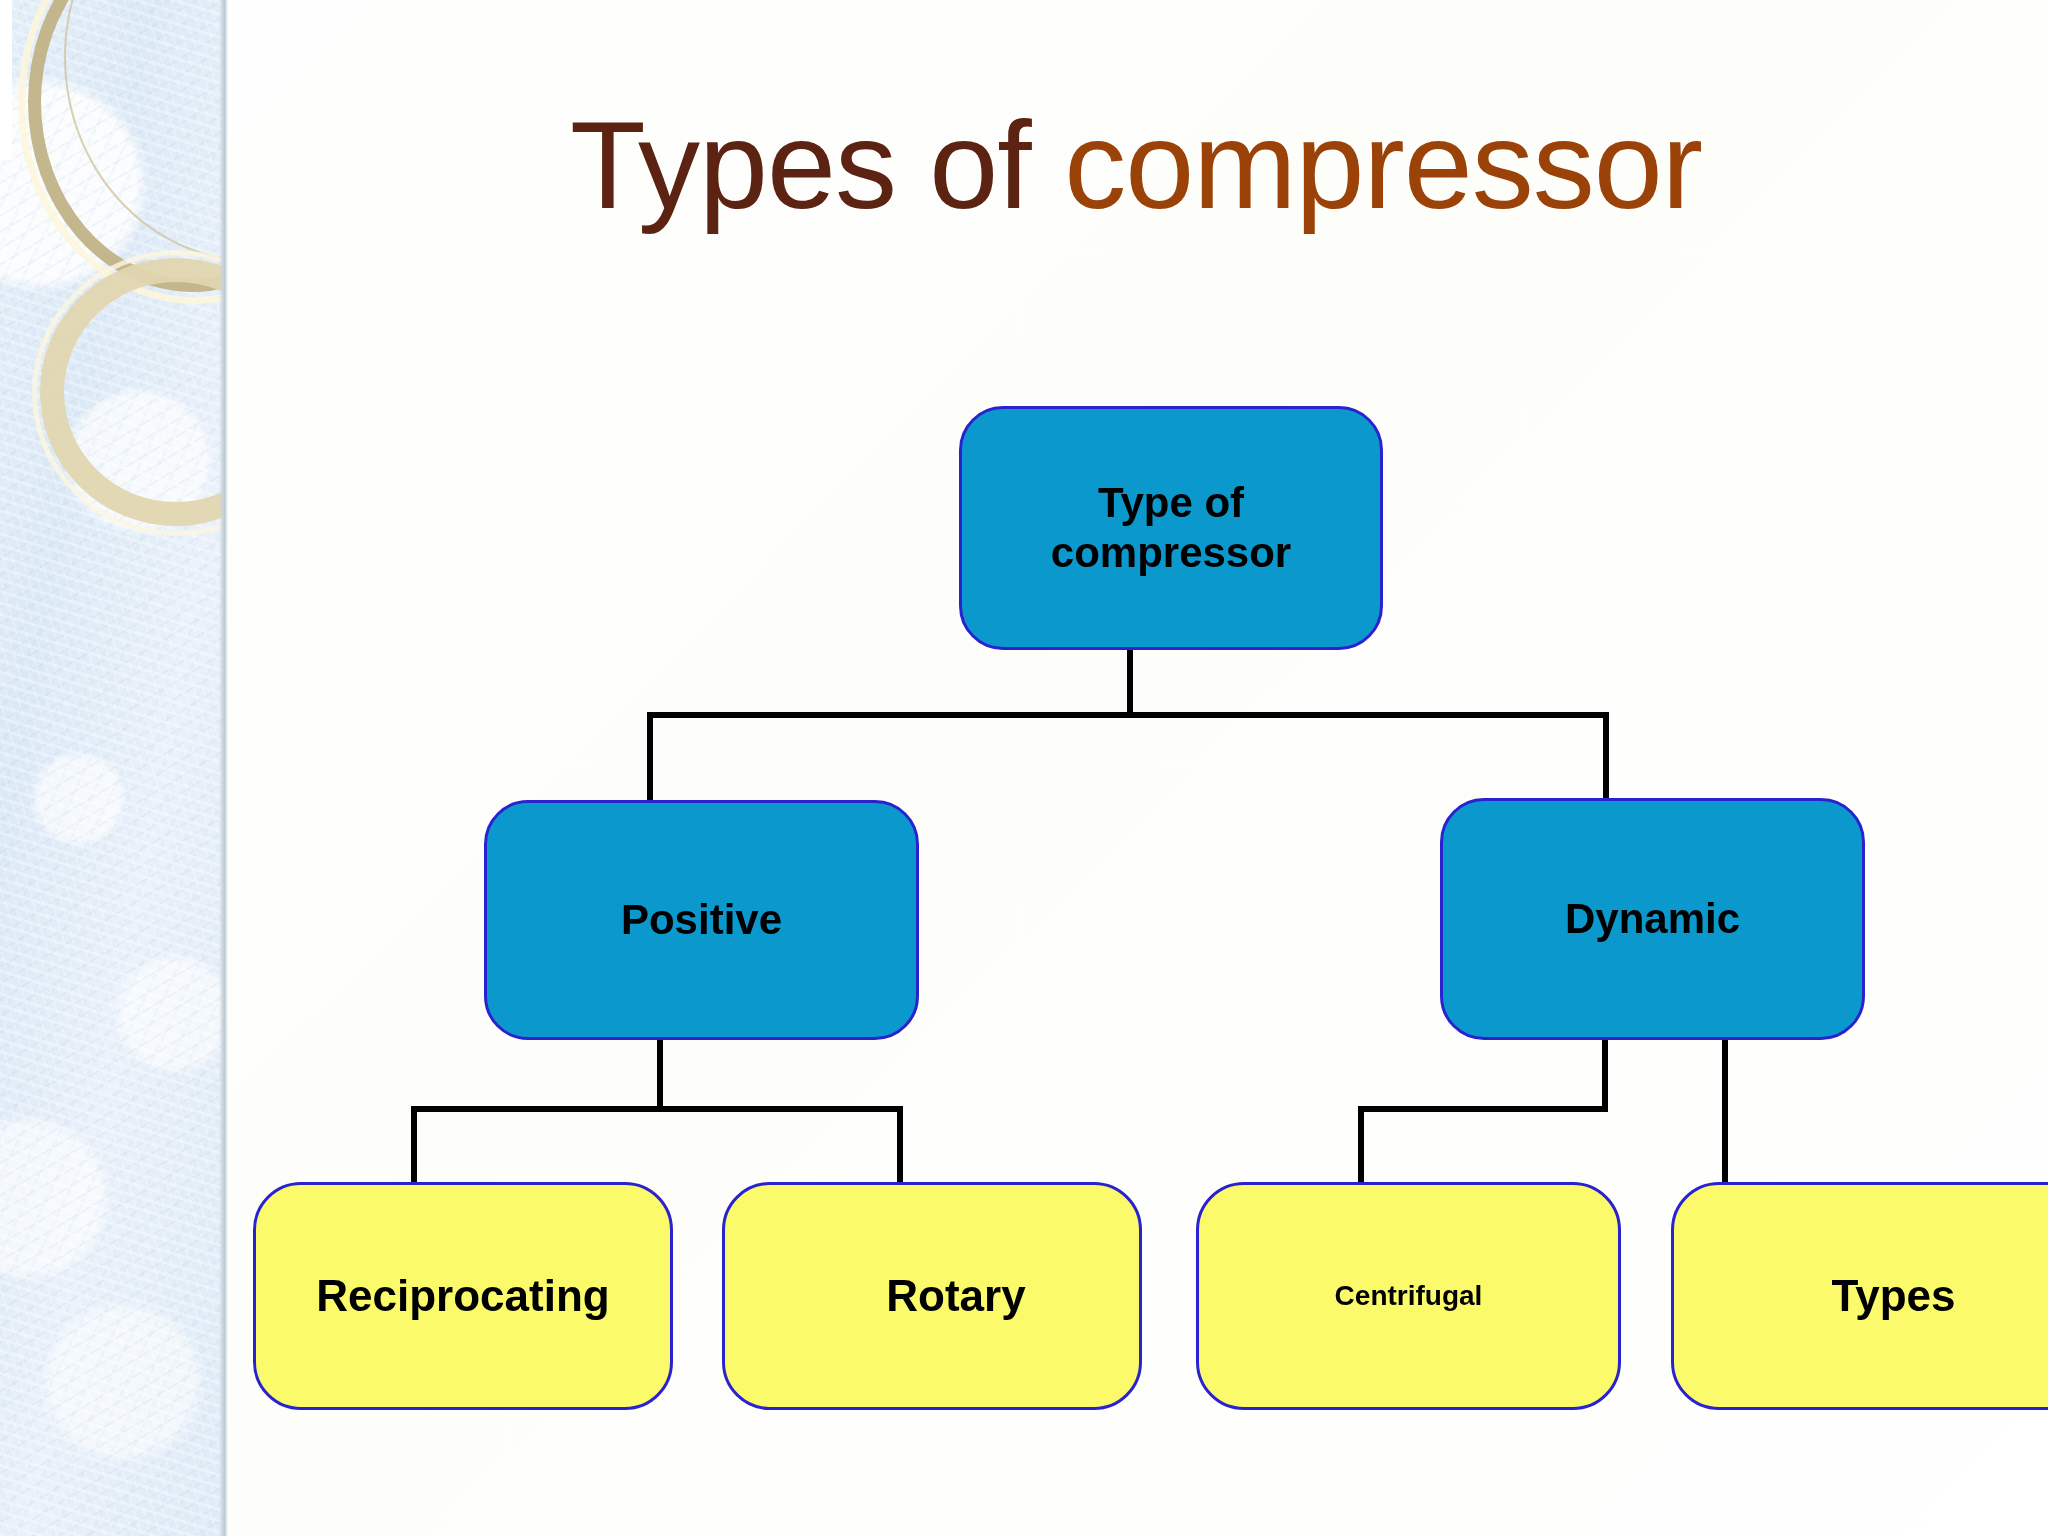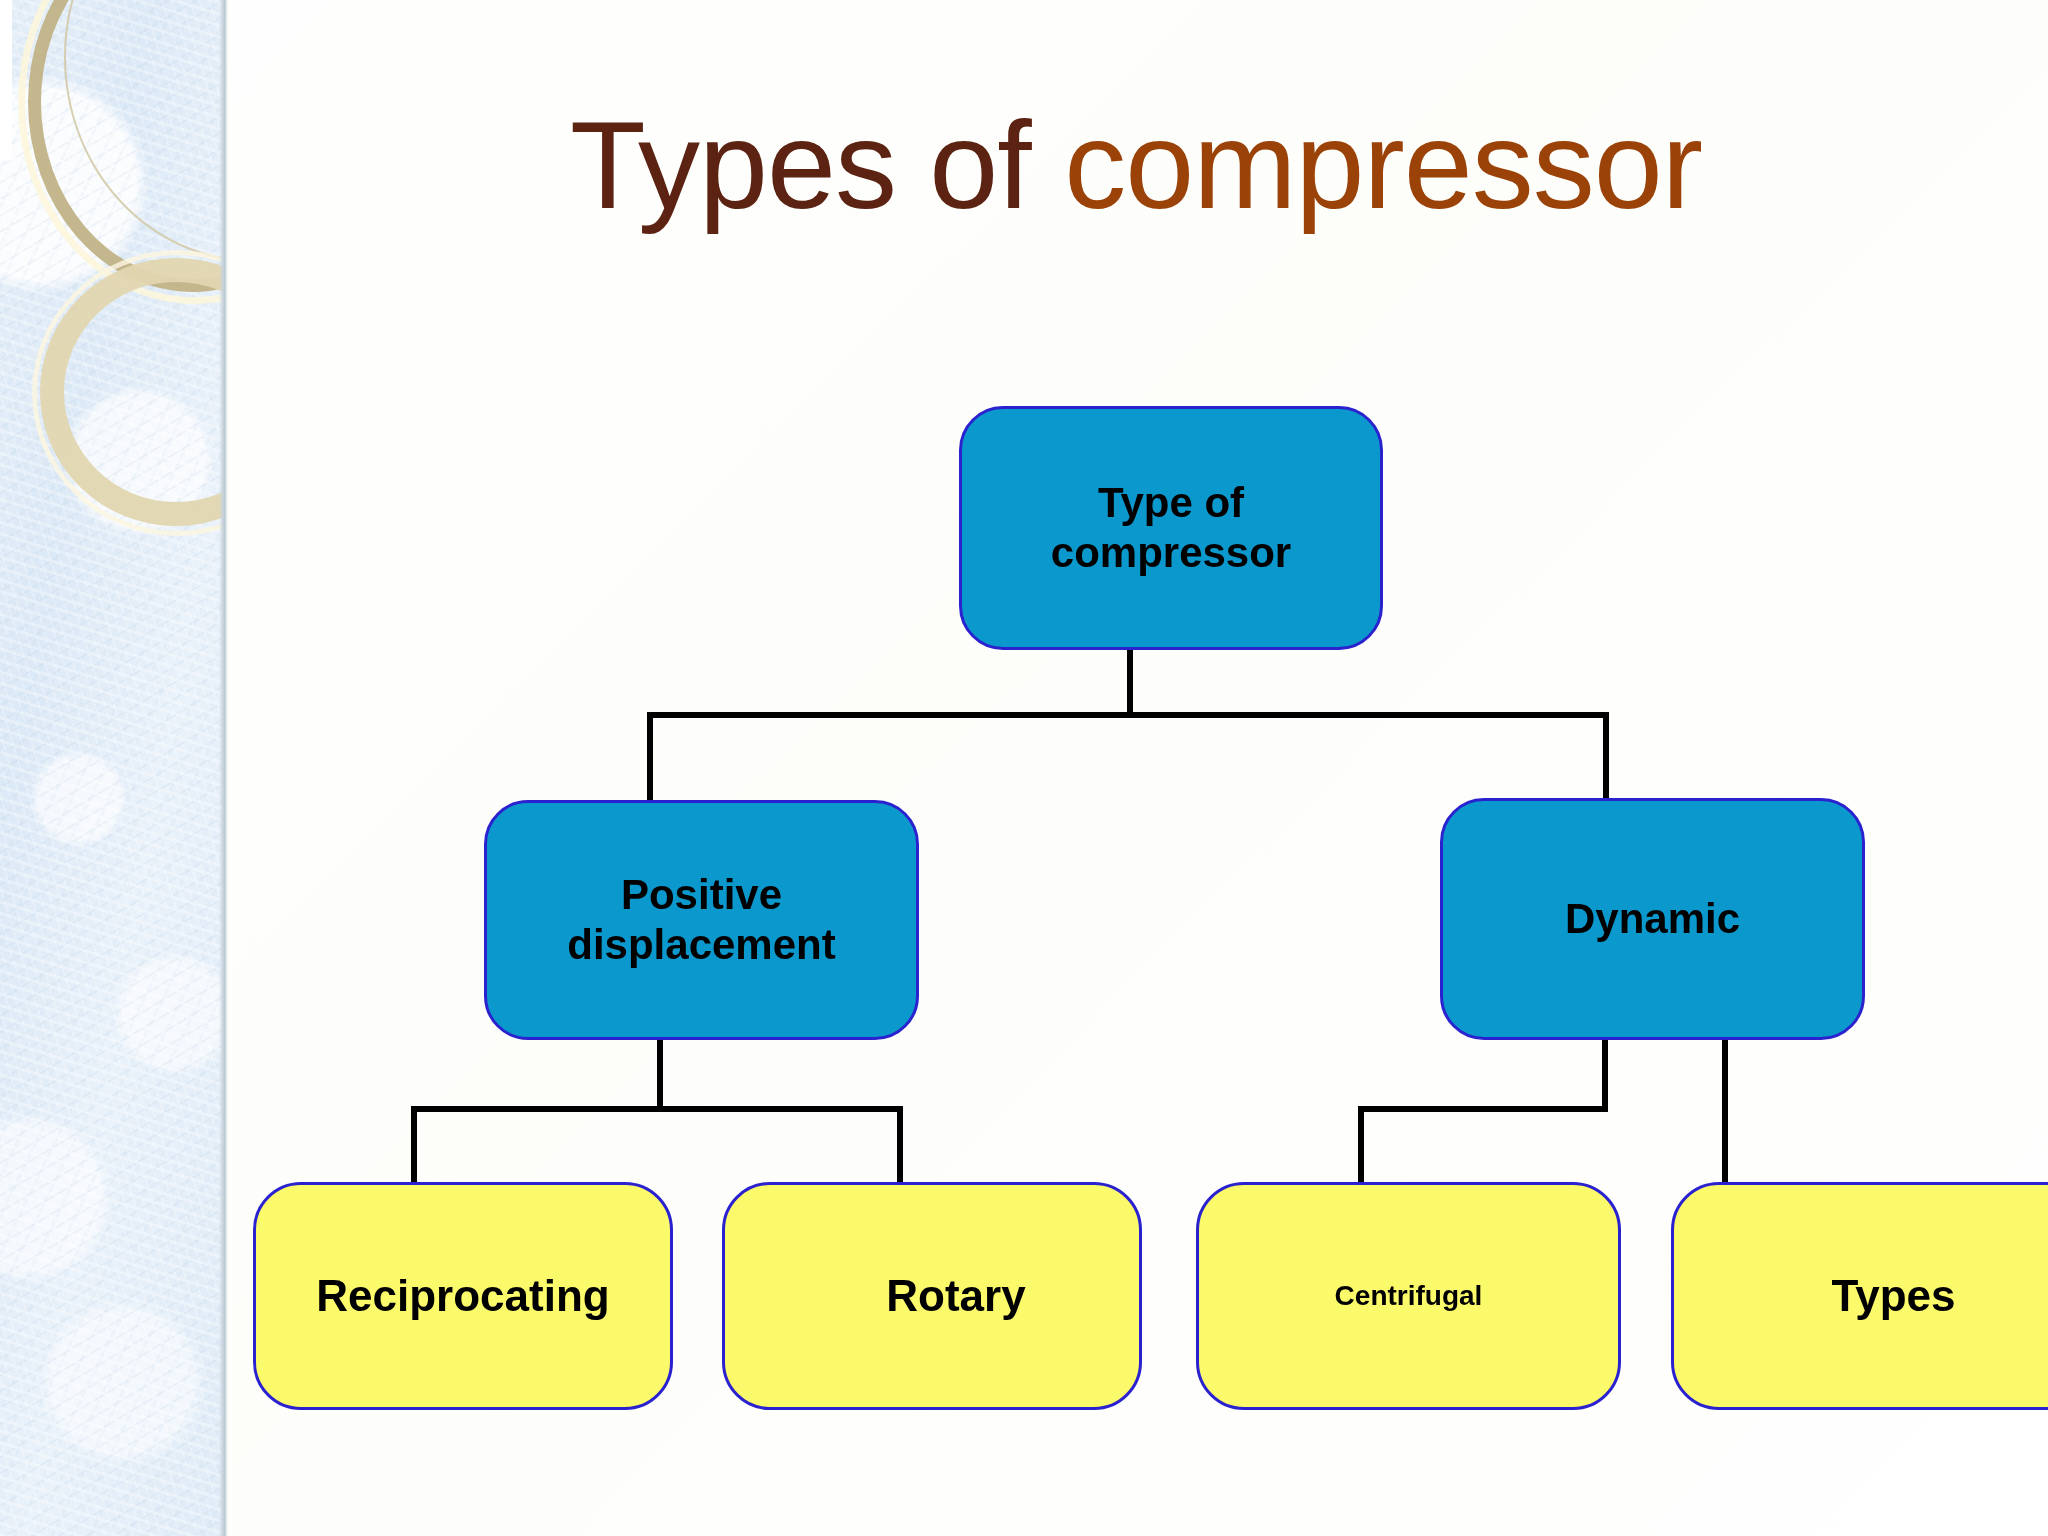--- a/index.html
+++ b/index.html
@@ -194,21 +194,21 @@
     <div class="conn v" style="left:1358px; top:1106px; height:80px;"></div>
 
     <div class="conn v" style="left:1722px; top:1038px; height:150px;"></div>
     <div class="conn h" style="left:1722px; top:1182px; width:190px;"></div>
 
     <div class="node blue" id="node-root">
       <span><span>Type of</span><br><span>compressor</span></span>
     </div>
 
     <div class="node blue" id="node-pd">
-      <span><span>Positive</span><br><span>displacement</span></span>
+      <span><span>Positive</span><br></span>
     </div>
 
     <div class="node blue" id="node-dyn">
       <span>Dynamic</span>
     </div>
 
     <div class="node yellow" id="node-recip">
       <span>Reciprocating</span>
     </div>
 

